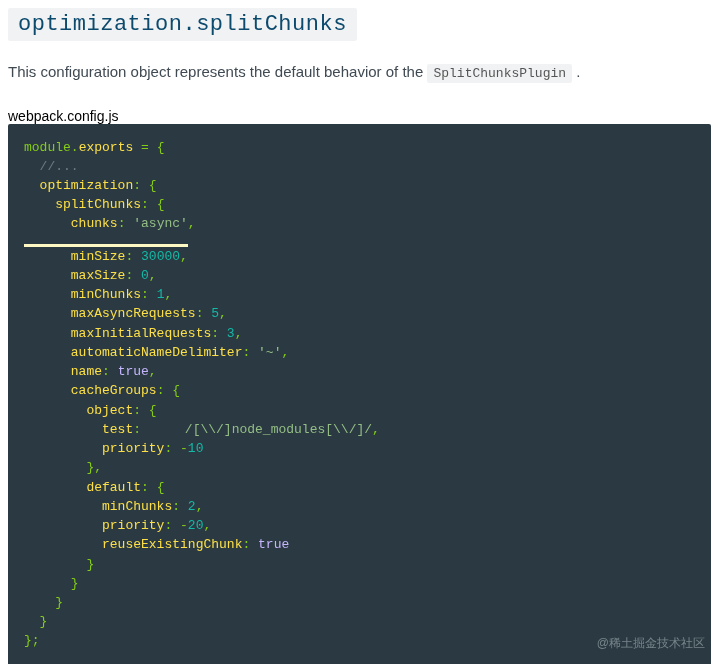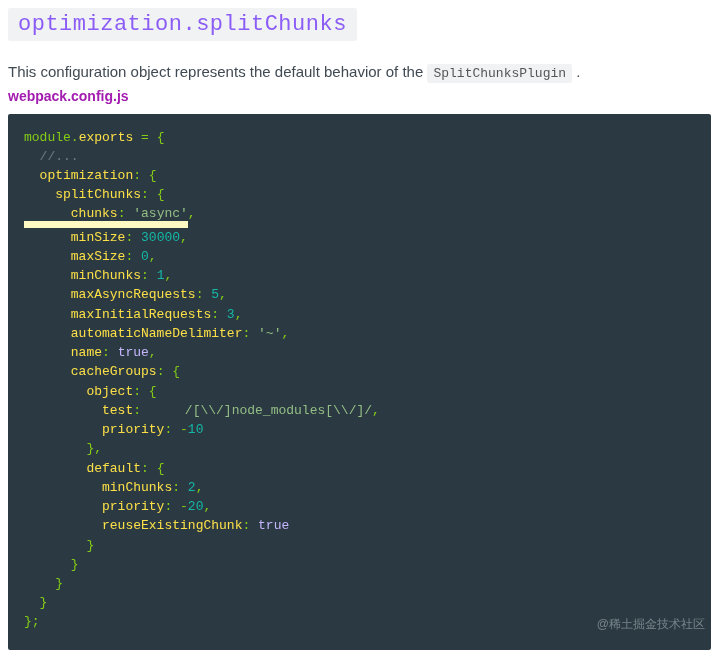--- a/index.html
+++ b/index.html
@@ -7,47 +7,47 @@
     font-family: -apple-system, BlinkMacSystemFont, "Segoe UI", Helvetica, Arial, sans-serif;
     background: #fff;
     color: #3a3f44;
     padding: 8px;
     width: 719px;
     font-size: 14px;
   }
   .heading-code {
     display: inline-block;
     background: #f1f2f3;
-    color: #8b5cf6;
+    color: #0c4a6e;
     font-family: "SFMono-Regular", Consolas, "Liberation Mono", Menlo, monospace;
     font-size: 22px;
     padding: 4px 10px;
     border-radius: 2px;
     margin-bottom: 20px;
     letter-spacing: 0.5px;
   }
   .intro {
     color: #404a53;
     font-size: 15px;
     line-height: 1.5;
-    margin-bottom: 4px;
+    margin-bottom: 24px;
   }
   .inline-code {
     background: #f1f2f3;
     color: #555;
     font-family: "SFMono-Regular", Consolas, "Liberation Mono", Menlo, monospace;
     font-size: 13px;
     padding: 2px 6px;
     border-radius: 2px;
   }
   .filename {
-    font-weight: 700;
-    color: #a21caf;
+    font-weight: 400;
+    color: #000000;
     font-size: 14px;
-    margin-bottom: 10px;
+    margin-bottom: 0;
   }
   .codeblock {
     background: #2b3a42;
     color: #c8d2d8;
     font-family: "SFMono-Regular", Consolas, "Liberation Mono", Menlo, monospace;
     font-size: 13px;
     line-height: 1.48;
     padding: 14px 16px 18px 16px;
     border-radius: 2px;
     white-space: pre;
@@ -56,22 +56,22 @@
   }
   .tok-white  { color: #84cc16; }
   .tok-blue   { color: #fde047; }
   .tok-key    { color: #fde047; }
   .tok-string { color: #94be85; }
   .tok-num    { color: #14b8a6; }
   .tok-bool   { color: #c4b5fd; }
   .tok-regex  { color: #94be85; margin-left: 36px; }
   .tok-comment{ color: #6a7c85; }
   .underline-red {
-    border-bottom: 7px solid #fef9c3;
-    padding-bottom: 0px;
+    border-bottom: 3px solid #fef9c3;
+    padding-bottom: 13px;
     display: inline-block;
     line-height: 0.95;
   }
   .watermark {
     position: absolute;
     right: 6px;
     bottom: 16px;
     color: #a9b4ba;
     font-size: 12px;
     font-family: -apple-system, sans-serif;

